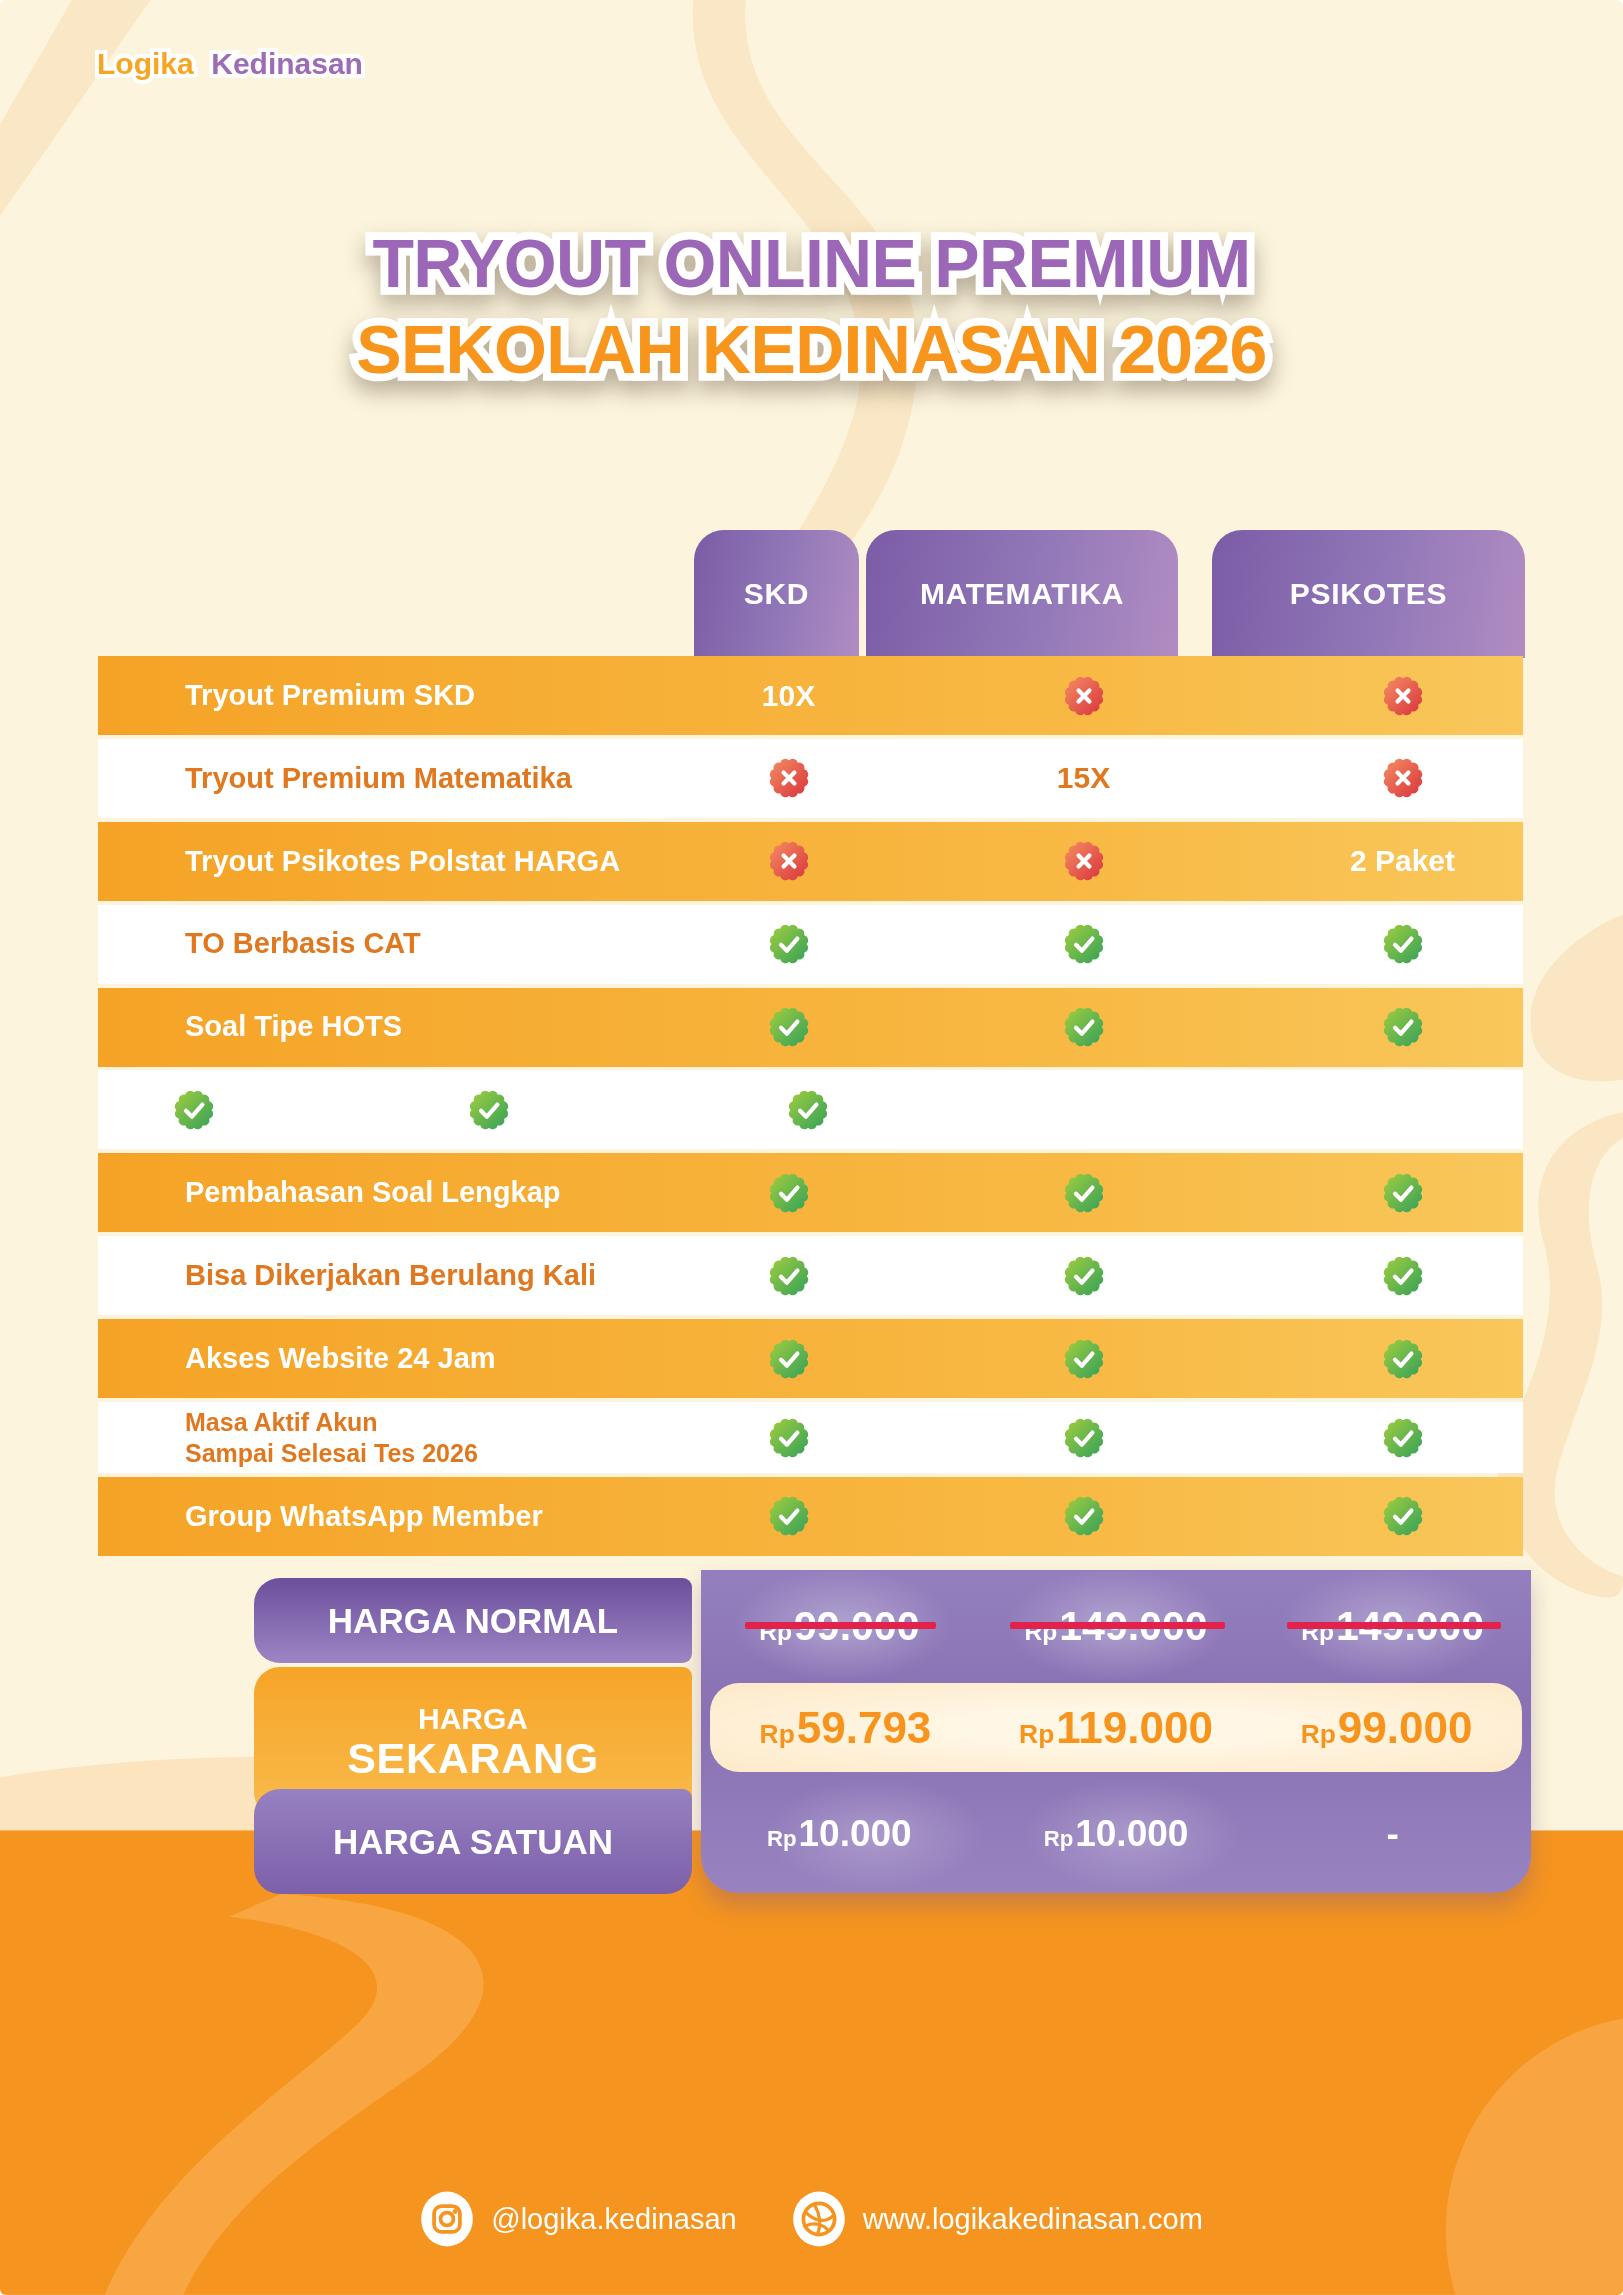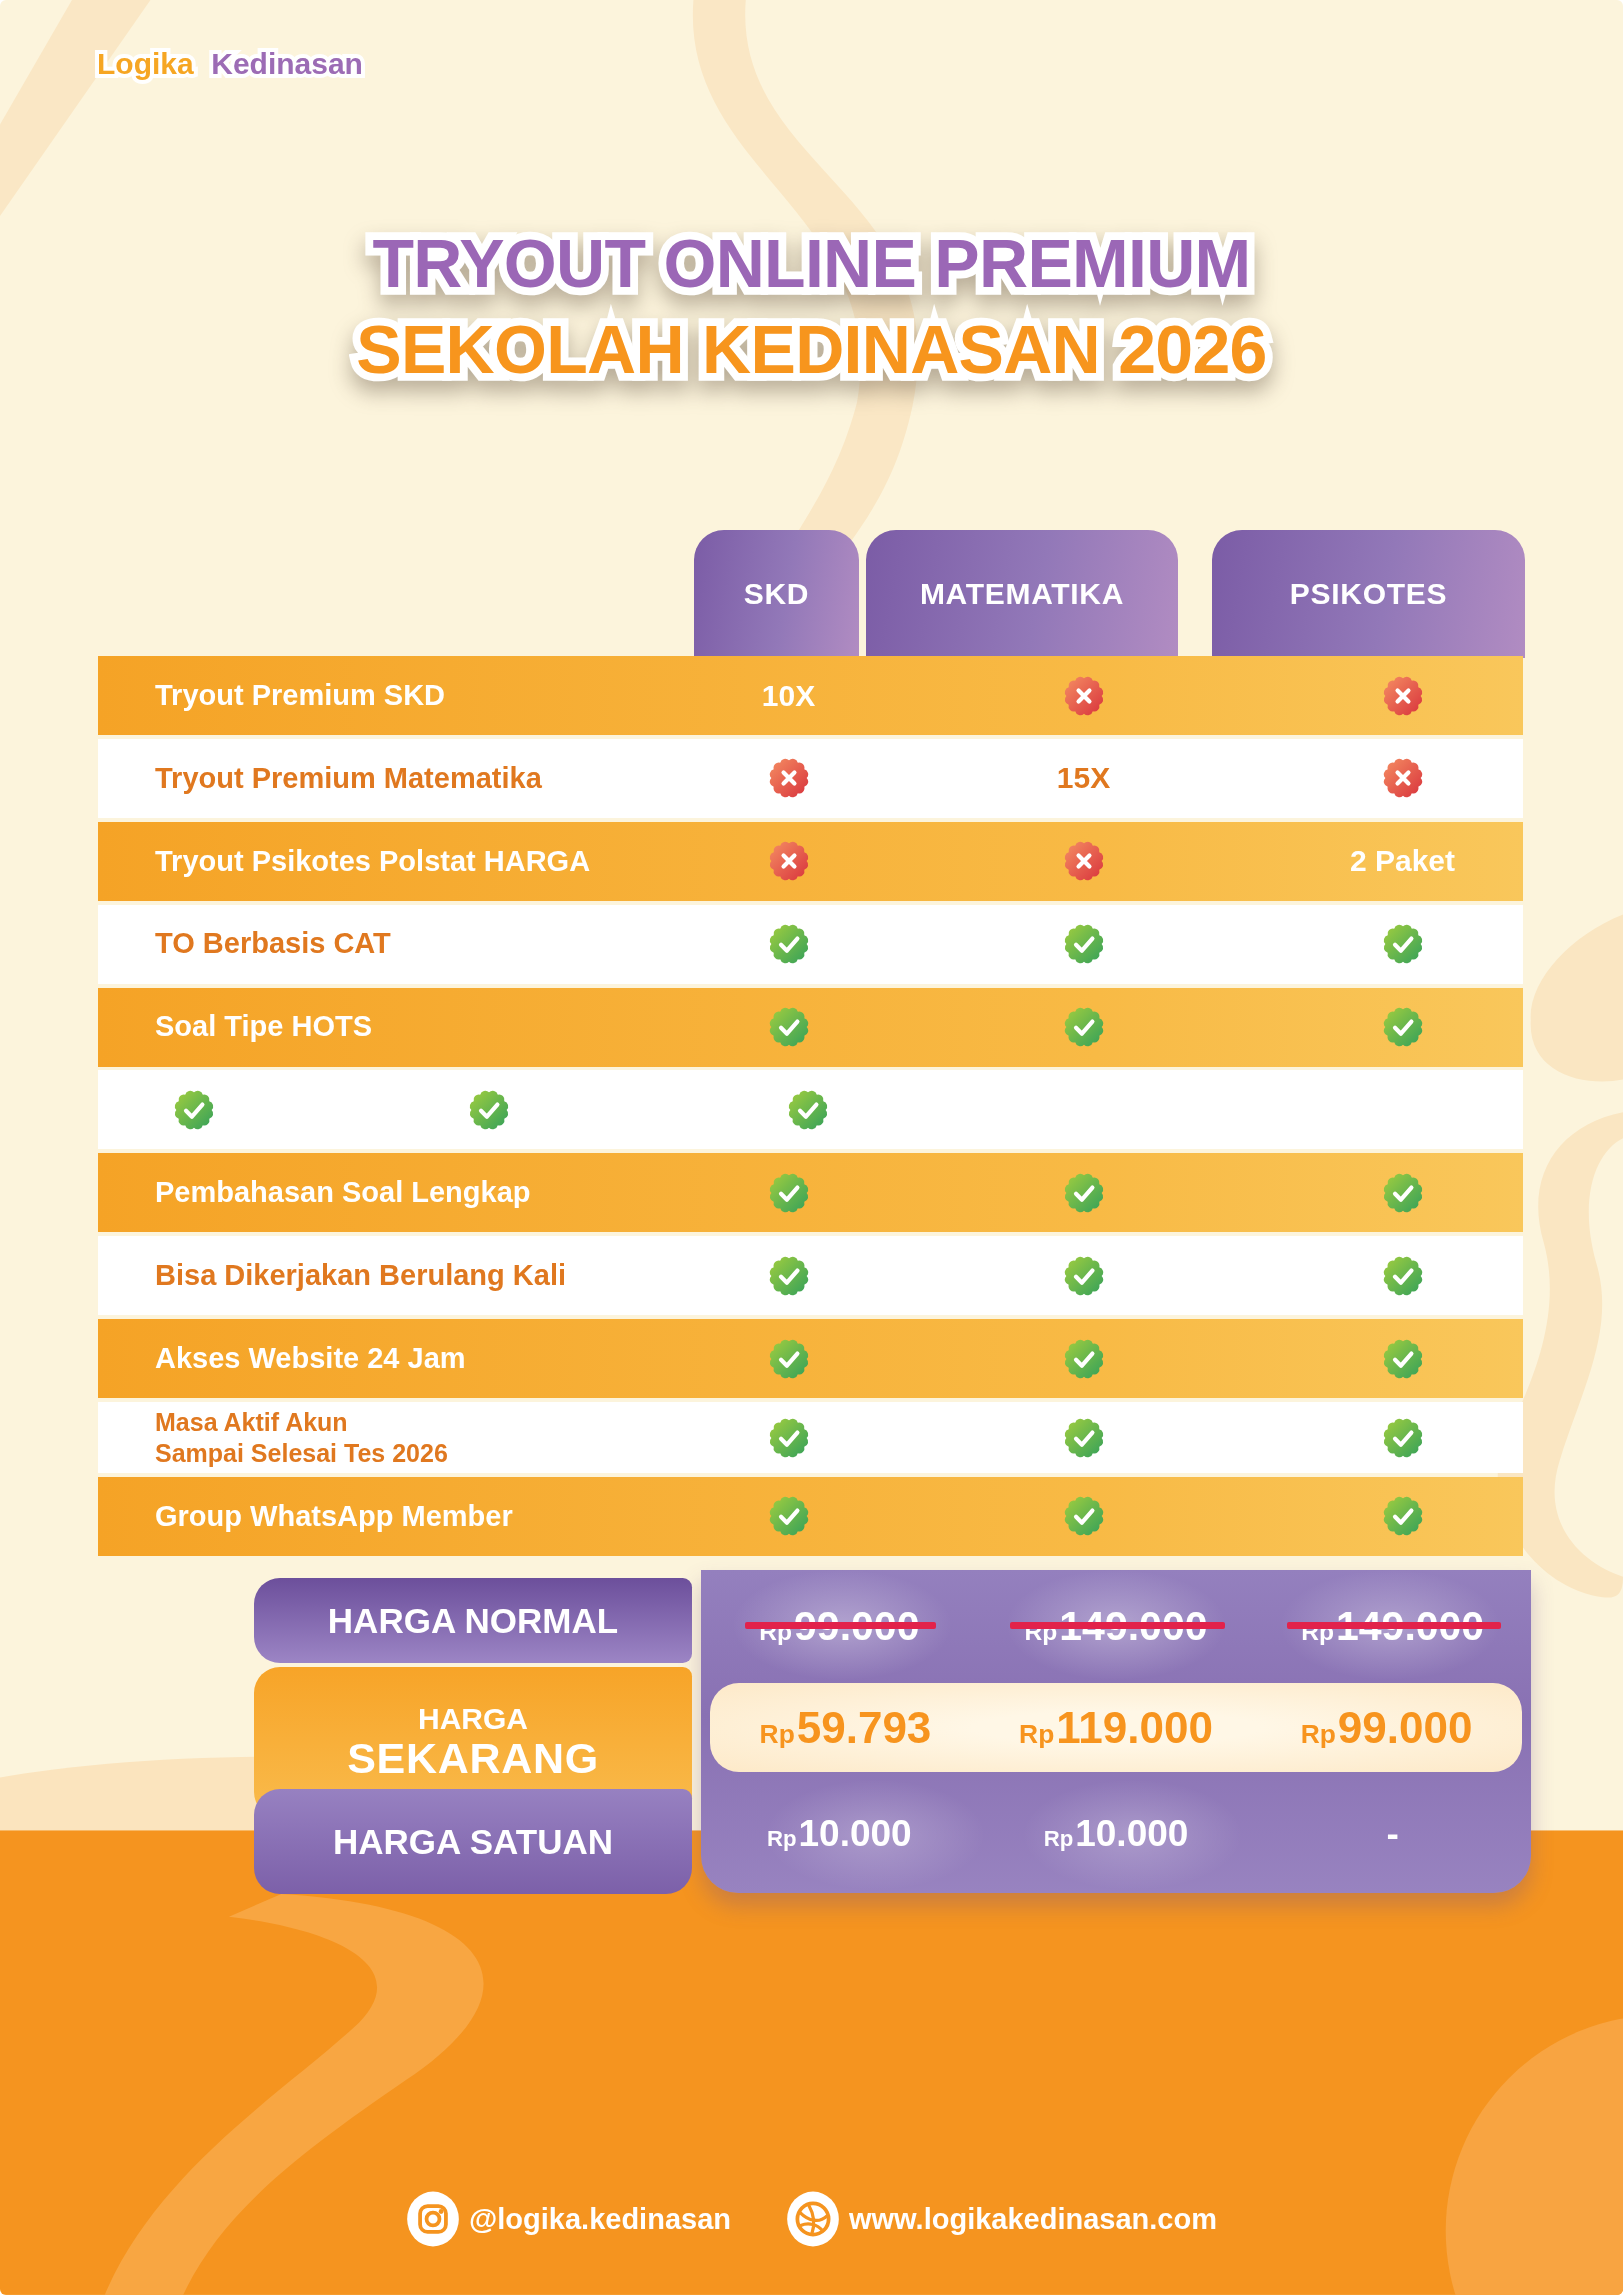--- a/index.html
+++ b/index.html
@@ -43,21 +43,21 @@
   .tab-skd  { left:694px; width:165px; }
   .tab-mat  { left:866px; width:312px; }
   .tab-psi  { left:1212px; width:313px; }
 
   
   .table { position:absolute; left:98px; top:656px; width:1425px; z-index:2; }
   .row { display:flex; height:79px; margin-bottom:3.9px; align-items:stretch; }
   .row.tall { height:71px; }
   .row.orange { background:linear-gradient(90deg,#F5A326 0%,#F8BA45 70%,#F9C75B 100%); color:#fff; }
   .row.white  { background:#FFFFFF; color:#E0781F; }
-  .c-label { flex:0 0 595px; padding-left:57px; box-sizing:border-box;
+  .c-label { flex:0 0 595px; padding-left:87px; box-sizing:border-box;
              display:flex; flex-direction:column; justify-content:center;
              font-weight:bold; font-size:29px; line-height:1.22;
              font-family:"Liberation Sans", sans-serif; }
   .row.tall .c-label { font-size:25px; }
   .cell { display:flex; align-items:center; justify-content:center;
           font-weight:bold; font-size:30px; }
   .c1 { flex:0 0 191px; } .c2 { flex:0 0 399px; } .c3 { flex:0 0 239px; }
   .seal-svg { width:42px; height:46px; display:block; }
 
   
@@ -92,22 +92,22 @@
   .now-strip .pcell { color:#F7941E; font-size:44px; font-weight:bold; }
   .pcell { flex:1; display:flex; align-items:center; justify-content:center; white-space:nowrap; }
   .rp { font-size:0.60em; margin-right:2px; }
   .strike { position:relative; display:inline-block; }
   .strike::after { content:''; position:absolute; left:-14.4px; right:-17px; top:50%;
                    margin-top:-4.6px; height:7.2px; background:#E2224B; border-radius:2px; }
 
   
   .footer { position:absolute; left:0; right:0; top:2191px; z-index:2;
             display:flex; justify-content:center; align-items:center; gap:55px; }
-  .footer-item { display:flex; align-items:center; gap:9px; color:#fff;
-                 font-size:29px; font-weight:bold; }
+  .footer-item { display:flex; align-items:center; gap:17px; color:#fff;
+                 font-size:29px; font-weight:normal; }
   .soc-icon { width:54px; height:56px; display:block; }
 </style>
 </head>
 <body>
 
 <div class="page">
 
   <svg class="decor" width="1623" height="2295" viewBox="0 0 2481 3508">
     <path d="M0,330 L230,0 L110,0 L0,190 Z" fill="#FAE7C5"></path>
     <path d="M1140,0 C1120,260 1460,300 1395,620 C1350,830 1235,850 1228,1002 L1148,1002 C1152,860 1262,800 1310,615 C1360,330 1040,260 1060,0 Z" fill="#FAE7C5"></path>

